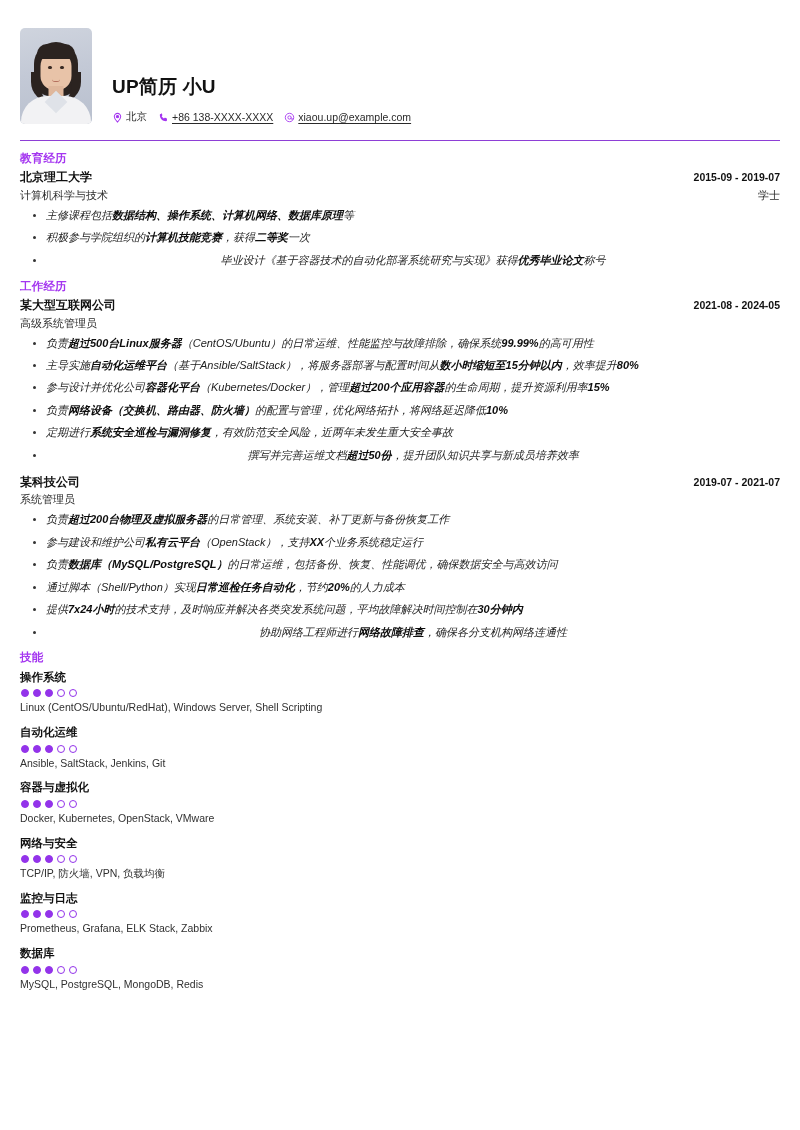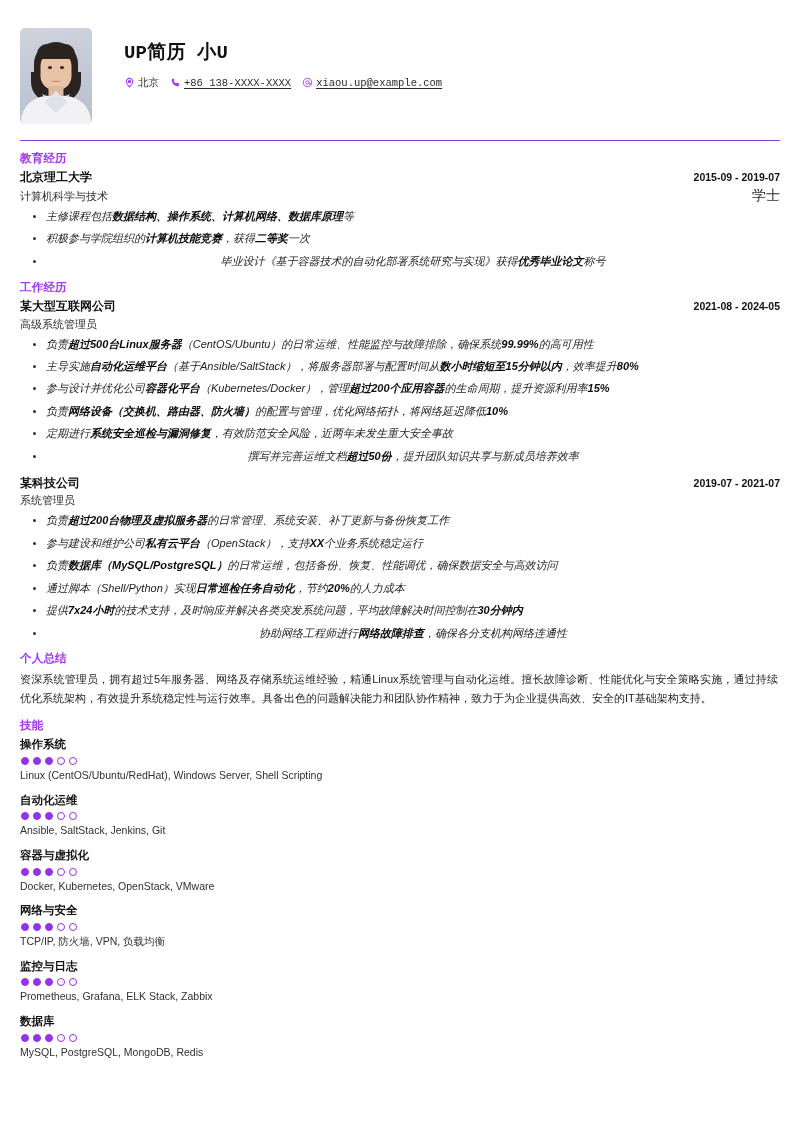--- a/index.html
+++ b/index.html
@@ -16,24 +16,23 @@
   .page {
     width: 800px;
     min-height: 1130px;
     background: #ffffff;
     padding: 28px 18px 20px 18px;
   }
 
   
   .header {
     display: flex;
-    align-items: flex-start;
-    gap: 32px;
+    align-items: flex-end;
+    gap: 20px;
     padding: 0 4px 0 2px;
-    font-family: Liberation Mono, monospace;
   }
   .photo {
     width: 72px;
     height: 96px;
     border-radius: 5px;
     flex: 0 0 auto;
     overflow: hidden;
     background: linear-gradient(170deg, #cfd4de 0%, #c3c9d6 45%, #b9c0ce 100%);
     position: relative;
   }
@@ -183,21 +182,21 @@
     font-size: 10.5px;
     color: #111111;
     white-space: nowrap;
   }
   .role {
     font-size: 11px;
     color: #2c2c2c;
     line-height: 1.55;
   }
   .degree {
-    font-size: 14px;
+    font-size: 11px;
     color: #2c2c2c;
     white-space: nowrap;
   }
 
   ul.bullets {
     list-style: none;
     margin: 4px 0 0 0;
     padding: 0;
     font-style: italic;
   }
@@ -372,24 +371,20 @@
             <li>参与建设和维护公司<b>私有云平台</b>（OpenStack），支持<b>XX</b>个业务系统稳定运行</li>
             <li>负责<b>数据库（MySQL/PostgreSQL）</b>的日常运维，包括备份、恢复、性能调优，确保数据安全与高效访问</li>
             <li>通过脚本（Shell/Python）实现<b>日常巡检任务自动化</b>，节约<b>20%</b>的人力成本</li>
             <li>提供<b>7x24小时</b>的技术支持，及时响应并解决各类突发系统问题，平均故障解决时间控制在<b>30分钟内</b></li>
             <li>协助网络工程师进行<b>网络故障排查</b>，确保各分支机构网络连通性</li>
           </ul>
         </div>
       </div>
   </div>
 
-  <div class="section">
-    <div class="section-title">个人总结</div>
-    <div class="summary">资深系统管理员，拥有超过5年服务器、网络及存储系统运维经验，精通Linux系统管理与自动化运维。擅长故障诊断、性能优化与安全策略实施，通过持续优化系统架构，有效提升系统稳定性与运行效率。具备出色的问题解决能力和团队协作精神，致力于为企业提供高效、安全的IT基础架构支持。</div>
-  </div>
 
   <div class="section">
     <div class="section-title">技能</div>
     <div class="skills">
         <div class="skill">
           <div class="skill-name">操作系统</div>
           <div class="dots">
             <span class="dot filled"></span>
             <span class="dot filled"></span>
             <span class="dot filled"></span>

